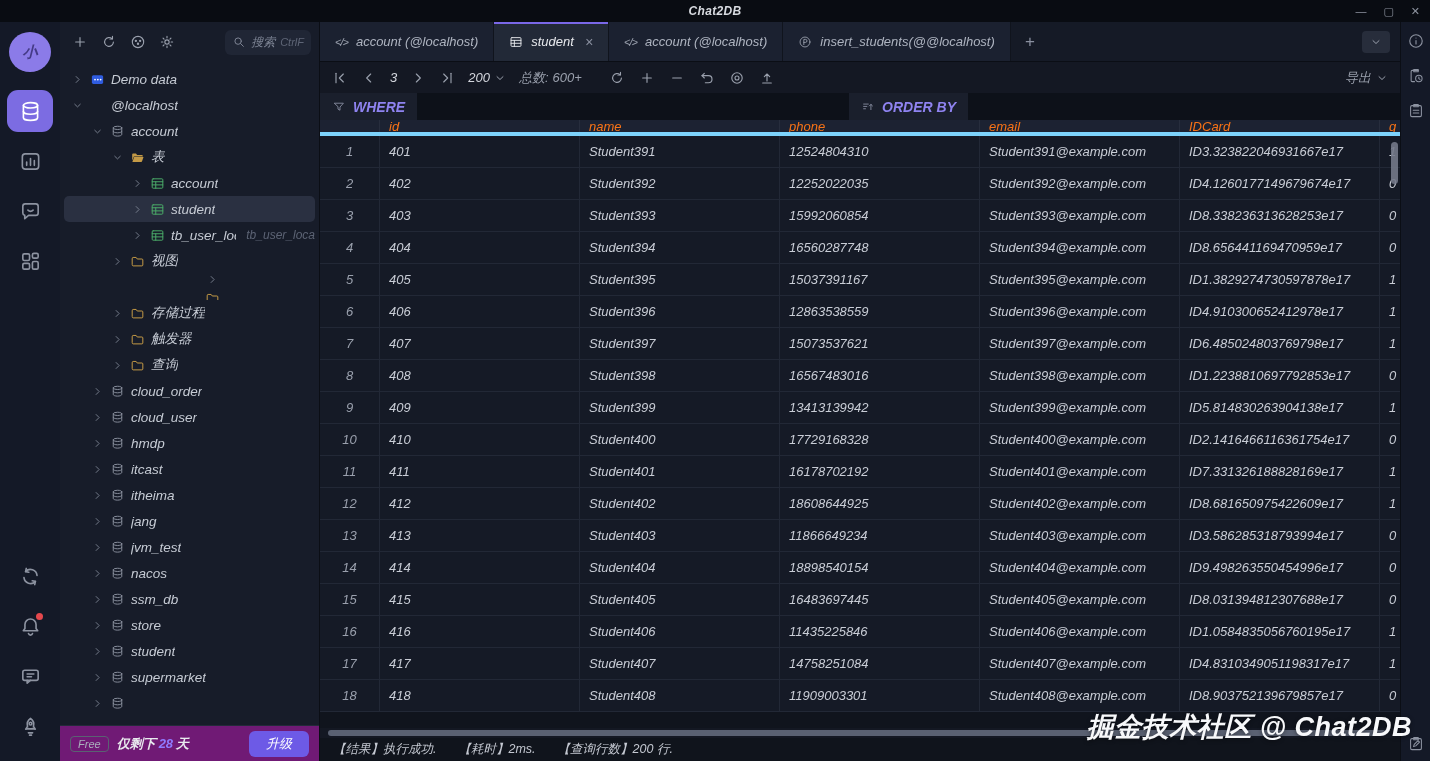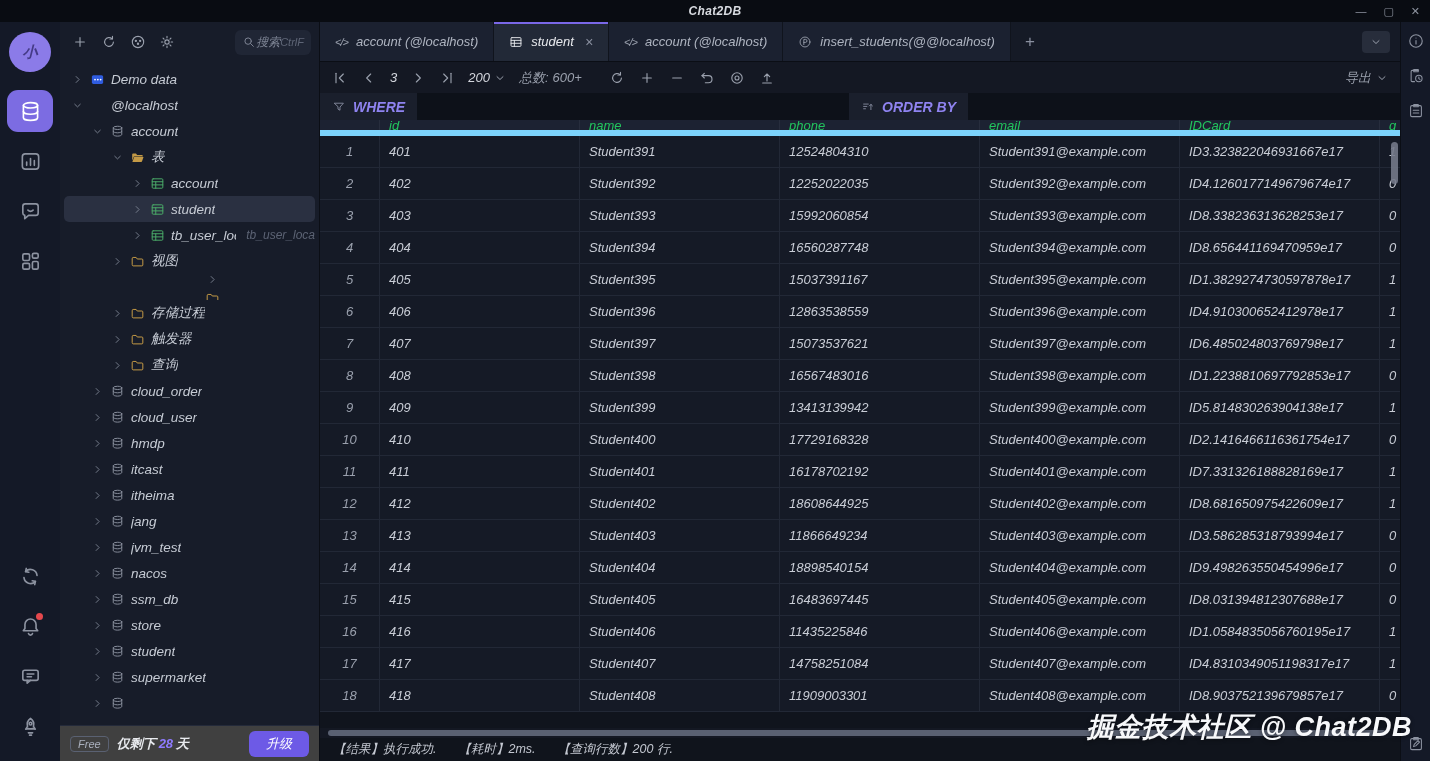--- a/index.html
+++ b/index.html
@@ -20,30 +20,30 @@
   .rail .spacer{flex:1;}
   .rail-btn{width:46px;height:42px;display:flex;align-items:center;justify-content:center;color:#8d93a1;margin:4px 0;border-radius:11px;position:relative;cursor:pointer;}
   .rail-btn.active{background:#7c6ce2;color:#fff;}
   .rail-btn.avatar{width:42px;height:40px;border-radius:50%;background:#8b7be8;margin-bottom:14px;}
   .avatar-text{color:#443a86;font-weight:700;font-size:15px;}
   .dot{position:absolute;top:8px;right:10px;width:7px;height:7px;border-radius:50%;background:#e5484d;}
 
   
   .explorer{width:260px;background:#171c29;display:flex;flex-direction:column;border-right:1px solid #0b0e15;flex:0 0 auto;}
   .exp-toolbar{height:40px;display:flex;align-items:center;padding:0 8px 0 12px;gap:13px;flex:0 0 auto;color:#9aa0ad;}
-  .search-box{margin-left:auto;display:flex;align-items:center;background:rgba(44,51,68,.45);border-radius:6px;padding:4px 7px;color:#7d8494;font-size:12px;cursor:text;justify-content:space-between;}
+  .search-box{margin-left:auto;display:flex;align-items:center;gap:5px;background:rgba(44,51,68,.45);border-radius:6px;padding:4px 7px;color:#7d8494;font-size:12px;cursor:text;justify-content:space-between;}
   .search-box .kbd{color:#5e6576;font-size:11px;}
   .tree{flex:1;overflow:hidden;padding-top:4px;position:relative;}
   .tree-row{height:26px;display:flex;align-items:center;gap:6px;font-size:13.5px;color:#c6cbd4;white-space:nowrap;overflow:hidden;cursor:pointer;margin:0 4px;border-radius:5px;}
   .tree-row.selected{background:#2a3041;}
   .chev{width:14px;flex:0 0 auto;display:flex;justify-content:center;color:#7d8494;}
   .chev svg{width:11px;height:11px;}
   .tree-label{overflow:hidden;text-overflow:clip;}
   .suffix{color:#5c6374;font-size:12px;margin-left:4px;}
-  .exp-footer{height:36px;display:flex;align-items:center;gap:8px;padding:0 10px;background:#404040;border-top:1px solid #242a3a;flex:0 0 auto;}
+  .exp-footer{height:36px;display:flex;align-items:center;gap:8px;padding:0 10px;background:#701a75;border-top:1px solid #242a3a;flex:0 0 auto;}
   .badge-free{border:1px solid #5a6172;border-radius:4px;padding:1px 7px;font-size:11px;color:#aab0bd;}
   .trial{font-weight:700;color:#e9ebef;font-size:13px;}
   .trial .days{color:#8f7bff;margin:0 3px;}
   .upgrade-btn{margin-left:auto;background:#6d5ae6;color:#fff;border-radius:6px;padding:4px 17px;font-size:13px;cursor:pointer;}
 
   
   .main{flex:1;display:flex;flex-direction:column;min-width:0;background:#131722;}
   .tabbar{height:40px;background:#151a26;display:flex;align-items:stretch;flex:0 0 auto;border-bottom:1px solid #0b0e15;}
   .tab{display:flex;align-items:center;gap:8px;padding:0 15px;background:#1b2130;border-right:1px solid #10141d;color:#aeb4c0;font-size:13px;position:relative;cursor:pointer;white-space:nowrap;}
   .tab.active{background:#222937;color:#e7e9ed;}
@@ -60,21 +60,21 @@
   .gapL{margin-left:14px;}
   .rt-right{margin-left:auto;display:flex;align-items:center;gap:5px;color:#9aa0ad;cursor:pointer;}
 
   .filterbar{height:27px;display:flex;align-items:stretch;background:#0f131c;font-size:14px;flex:0 0 auto;}
   .fseg{display:flex;align-items:center;gap:7px;padding:0 12px;background:#1a1f2c;color:#8f83f0;font-weight:600;cursor:pointer;}
   .fseg .ic{color:#8a90a4;}
   .finput{flex:1;background:#0d1119;cursor:text;}
 
   
   .grid{flex:1;display:flex;flex-direction:column;background:#10141d;overflow:hidden;position:relative;min-height:0;}
-  .thead{display:flex;height:16px;background:#1c2232;border-bottom:6px solid #7dd3fc;color:#22c55e;flex:0 0 auto;}
+  .thead{display:flex;height:16px;background:#1c2232;border-bottom:4px solid #7dd3fc;color:#f97316;flex:0 0 auto;}
   .th{display:flex;align-items:center;gap:7px;padding:0 9px;border-right:1px solid #272d3d;font-size:13px;overflow:hidden;}
   .col-num{width:60px;flex:0 0 auto;justify-content:center;}
   .col{width:200px;flex:0 0 auto;}
   .col-g{flex:1;min-width:0;border-right:none!important;}
   .tbody{flex:1;overflow:hidden;}
   .trow{display:flex;height:32px;border-bottom:1px solid #222836;background:#151a26;color:#c9cdd6;}
   .td{display:flex;align-items:center;padding:0 9px;border-right:1px solid #222836;font-size:13px;white-space:nowrap;overflow:hidden;cursor:cell;}
   .td.col-num{color:#9aa0ad;}
   .sorti{color:#565e70;}
   .sorti svg{width:9px;height:13px;}

